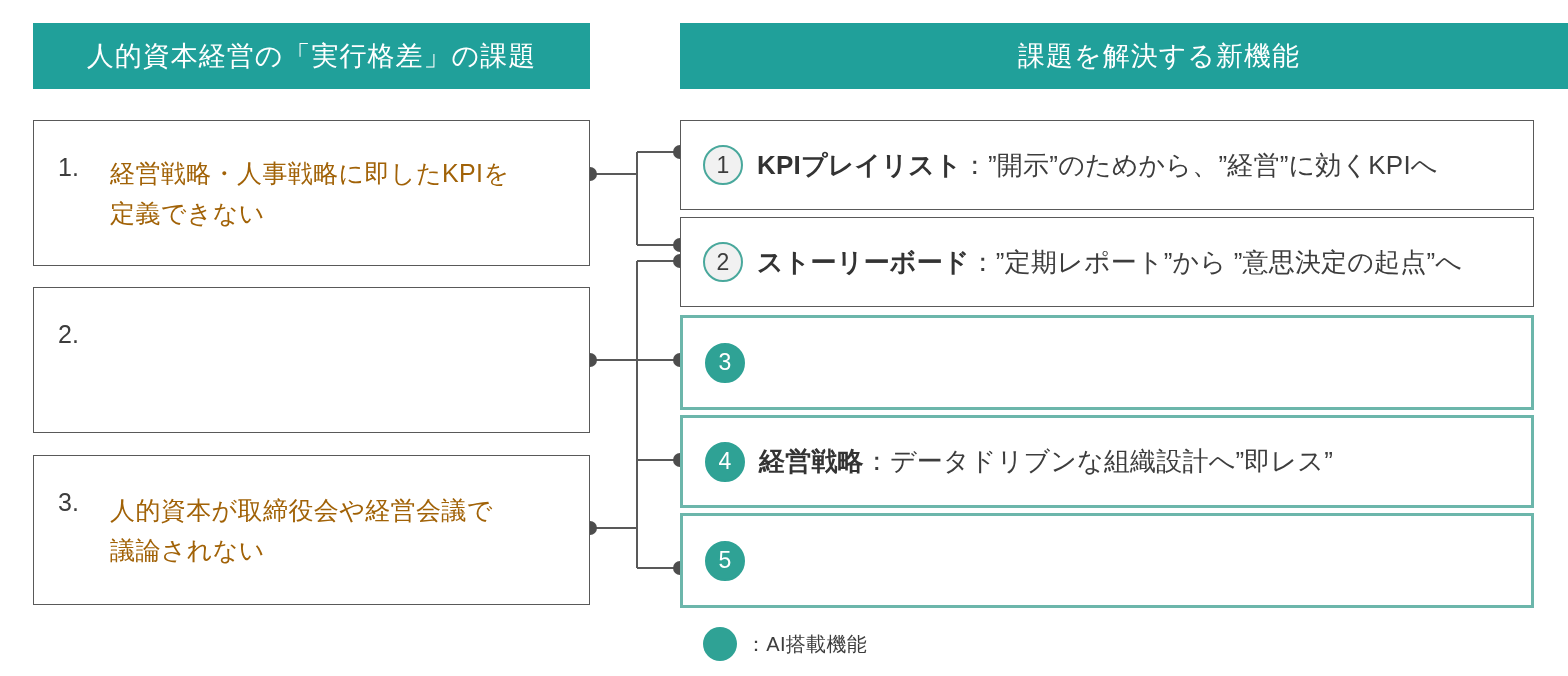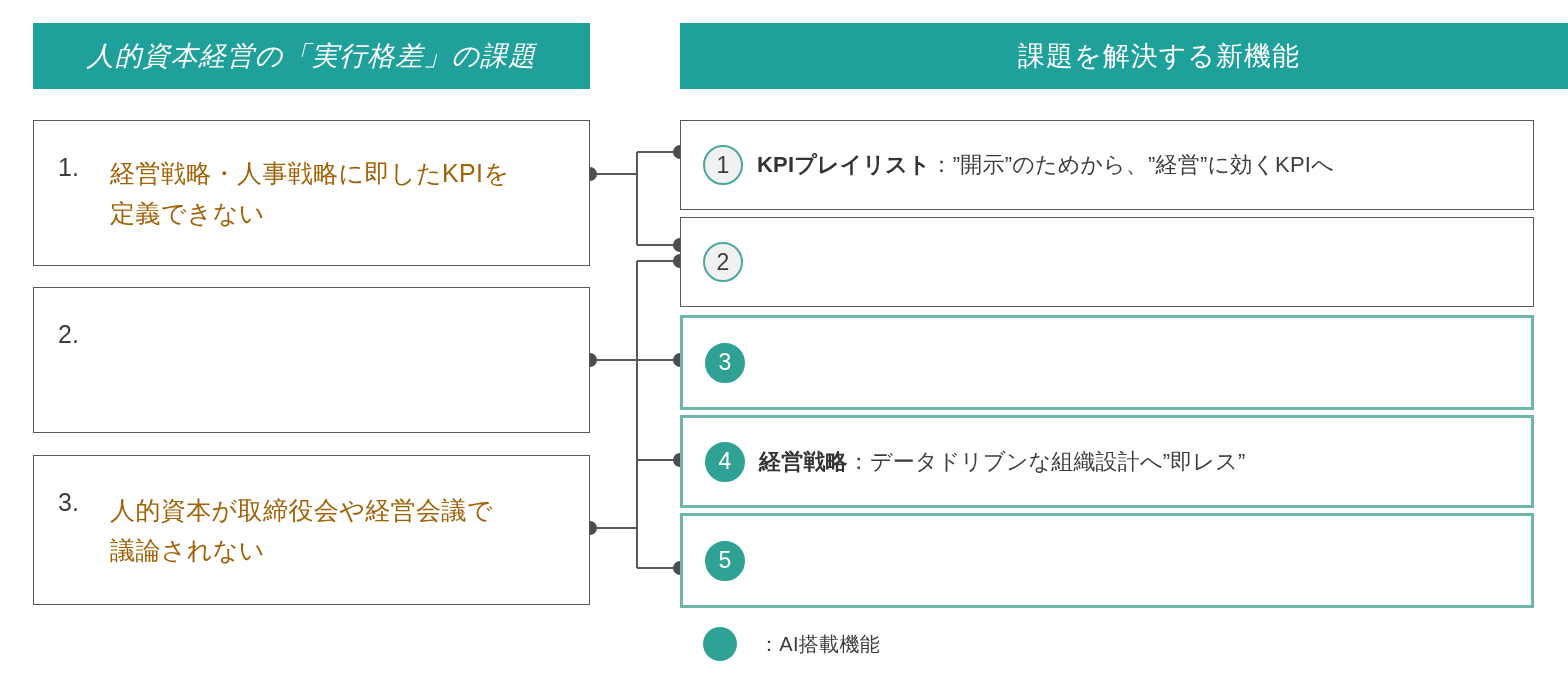--- a/index.html
+++ b/index.html
@@ -8,21 +8,21 @@
     font-family:"Liberation Sans","DejaVu Sans",sans-serif;
     overflow:hidden;position:relative;
   }
   .stage{position:absolute;left:0;top:0;width:1568px;height:676px;}
 
   
   .hdr{
     position:absolute;display:flex;align-items:center;justify-content:center;
     color:#ffffff;font-size:27px;letter-spacing:1px;font-weight:400;
   }
-  #hdr-left {left:33px;  top:23px; width:557px; height:66px;font-style:italic;}
+  #hdr-left {left:33px;  top:23px; width:557px; height:66px;}
   #hdr-right{left:680px; top:23px; width:958px; height:66px;}
 
   
   .issue{
     position:absolute;left:33px;width:557px;
     border:1.6px solid #595959;background:#ffffff;box-sizing:border-box;
     display:flex;align-items:center;
   }
   #issue-1{top:120px;height:146px;}
   #issue-2{top:287px;height:146px;}
@@ -50,27 +50,27 @@
   #feat-5{top:513px;height:95px;}
 
   .badge{
     flex:0 0 auto;width:40px;height:40px;border-radius:50%;
     display:flex;align-items:center;justify-content:center;
     font-size:23px;margin-right:14px;box-sizing:border-box;
   }
   .badge.outline{background:#f1f1f1;border:2px solid #49a89c;color:#3d3d3d;}
   .badge.filled {background:#2fa295;border:2px solid #2fa295;color:#ffffff;}
 
-  .feat-txt{font-size:22px;color:#3d3d3d;letter-spacing:.2px;white-space:nowrap;}
+  .feat-txt{font-size:26px;color:#3d3d3d;letter-spacing:.2px;white-space:nowrap;}
   .feat-txt b{font-weight:700;color:#333333;}
 
   
   #legend{position:absolute;left:703px;top:627px;display:flex;align-items:center;}
   #legend .dot{width:34px;height:34px;border-radius:50%;background:#2fa295;}
-  #legend .lbl{font-size:20px;color:#3d3d3d;margin-left:22px;letter-spacing:.3px;}
+  #legend .lbl{font-size:20px;color:#3d3d3d;margin-left:9px;letter-spacing:.3px;}
 
   
   #connectors{position:absolute;left:0;top:0;width:1568px;height:676px;}
 </style>
 </head>
 <body>
 
 <div class="stage">
 
   <div class="hdr" id="hdr-left" style="background:#20a09a">
@@ -123,20 +123,21 @@
 議論されない</span>
   </div>
 
   <div class="feat plain" id="feat-1">
     <span class="badge outline">1</span>
     <span class="feat-txt"><b>KPIプレイリスト</b><span>：</span><span>”開示”のためから、”経営”に効くKPIへ</span></span>
   </div>
 
   <div class="feat plain" id="feat-2">
     <span class="badge outline">2</span>
+    <span class="feat-txt"><b>ストーリーボード</b><span>：</span><span>”定期レポート”から ”意思決定の起点”へ</span></span>
   </div>
 
   <div class="feat ai" id="feat-3">
     <span class="badge filled">3</span>
   </div>
 
   <div class="feat ai" id="feat-4">
     <span class="badge filled">4</span>
     <span class="feat-txt"><b>経営戦略</b><span>：</span><span>データドリブンな組織設計へ”即レス”</span></span>
   </div>

